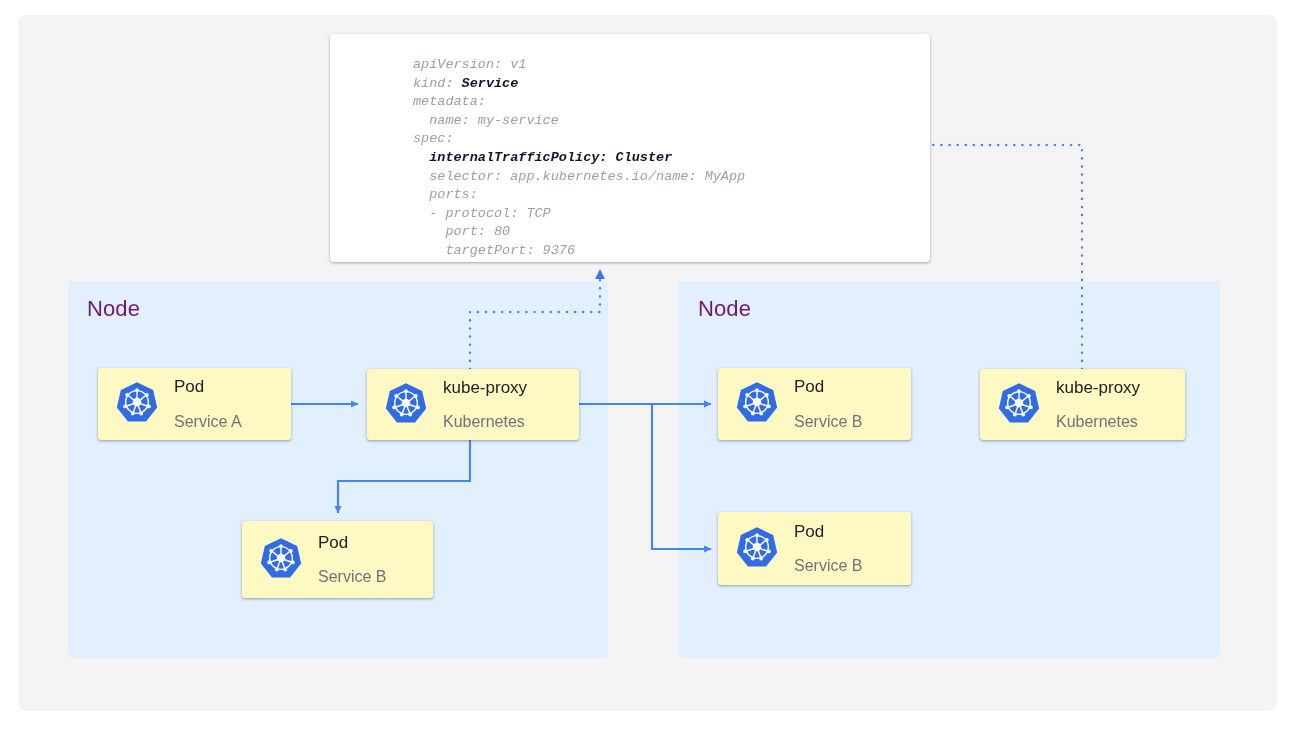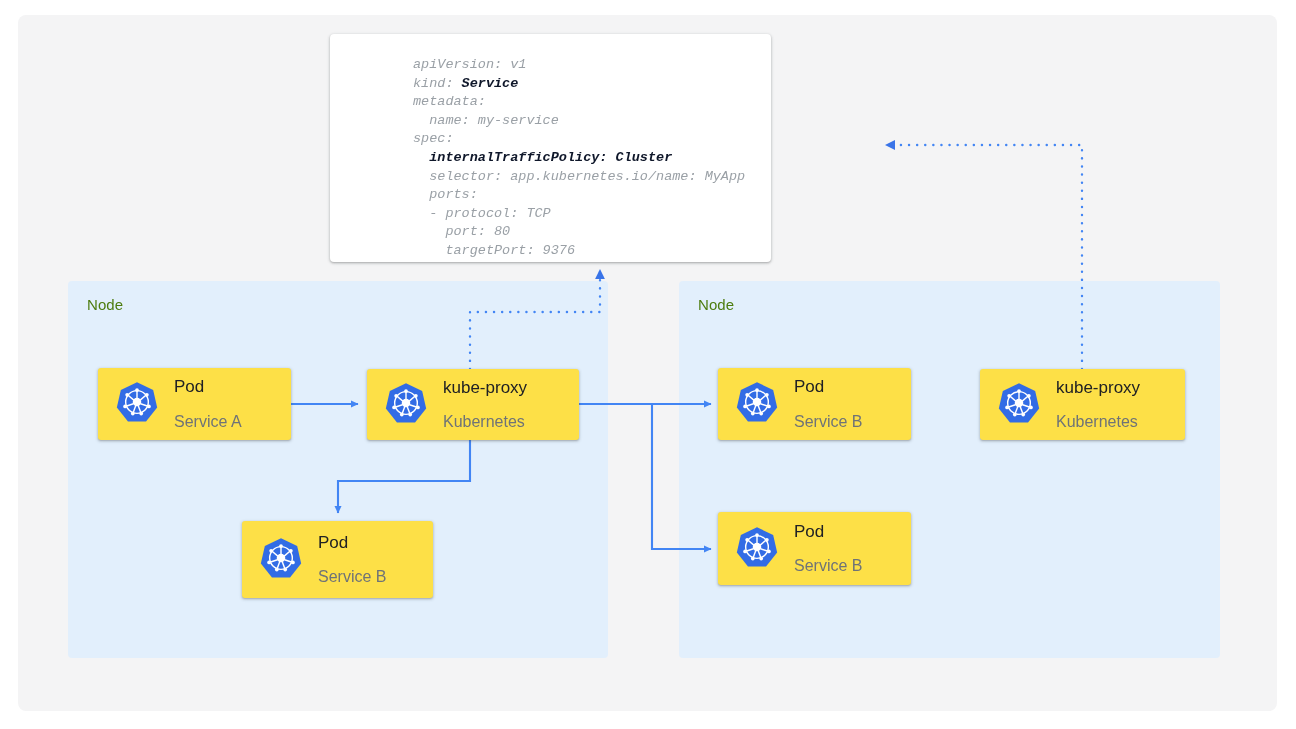--- a/index.html
+++ b/index.html
@@ -31,30 +31,30 @@
   }
 
   
   .node-box {
     position: absolute;
     background: #e2effc;
     border-radius: 4px;
   }
   .node-label {
     position: absolute;
-    font-size: 15px;
-    color: #4d7c0f;
+    font-size: 22px;
+    color: #701a75;
     font-family: "Liberation Sans", sans-serif;
     letter-spacing: 0.1px;
   }
 
   
   .card {
     position: absolute;
-    background: #fde047;
+    background: #fef9c3;
     border-radius: 3px;
     box-shadow: 0 1px 2px rgba(60,64,67,0.30), 0 1px 3px 1px rgba(60,64,67,0.12);
     display: flex;
     align-items: center;
     box-sizing: border-box;
   }
   .card .k8s-logo {
     flex: 0 0 auto;
     margin-left: 18px;
     margin-right: 16px;
@@ -77,21 +77,21 @@
     font-family: "Liberation Sans", sans-serif;
     white-space: nowrap;
     margin-top: 14px;
   }
 
   
   .yaml-card {
     position: absolute;
     left: 330px;
     top: 34px;
-    width: 441px;
+    width: 600px;
     height: 228px;
     background: #ffffff;
     border-radius: 4px;
     box-shadow: 0 1px 2px rgba(60,64,67,0.30), 0 1px 3px 1px rgba(60,64,67,0.12);
     overflow: hidden;
   }
   .yaml-body {
     position: absolute;
     left: 83px;
     top: 22px;

